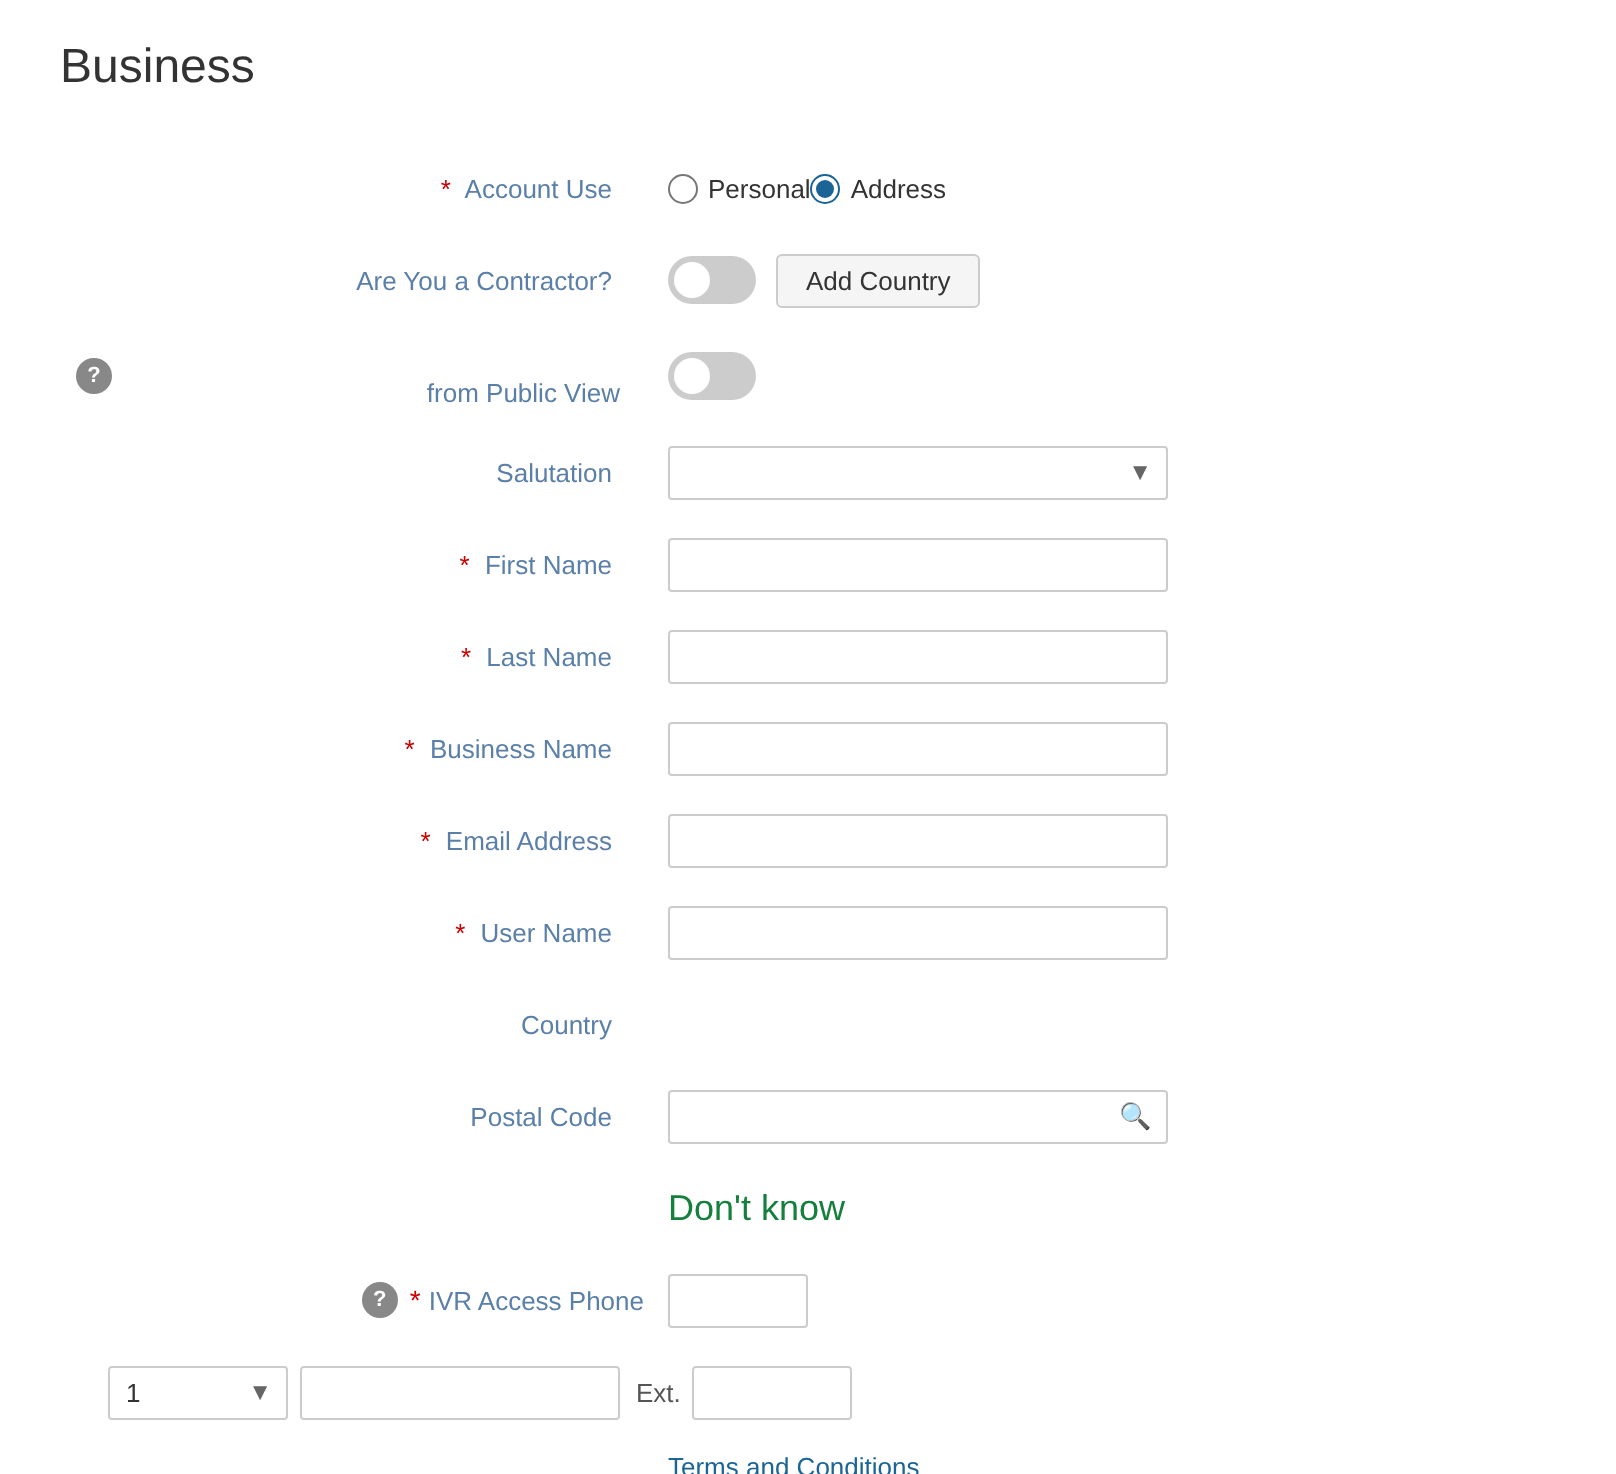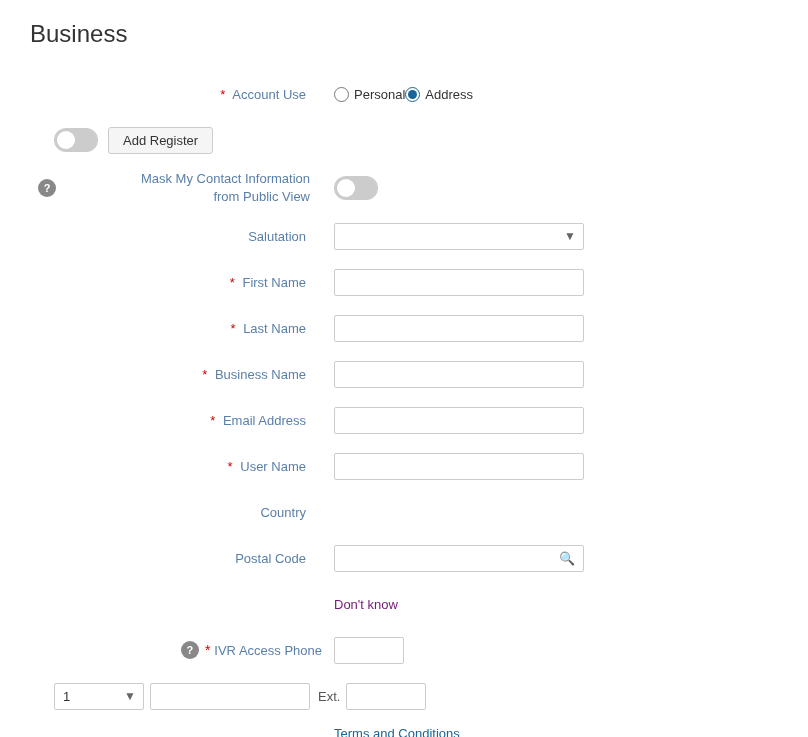--- a/index.html
+++ b/index.html
@@ -197,22 +197,22 @@
       position: absolute;
       right: 8px;
       top: 50%;
       transform: translateY(-50%);
       color: #888;
       font-size: 13px;
       pointer-events: none;
     }
     
     .dont-know-link {
-      color: #701a75;
-      font-size: 13px;
+      color: #15803d;
+      font-size: 18px;
       text-decoration: none;
       cursor: pointer;
     }
     
     .ivr-input {
       width: 70px;
     }
     
     .phone-select-wrapper {
       position: relative;
@@ -283,34 +283,35 @@
         </label>
         <label class="radio-option">
           <input type="radio" name="account_use" value="business" checked="" style="">
           <span class="radio-label">Address</span>
         </label>
       </div>
     </div>
   </div>
 
   <div class="form-row">
+    <div class="form-label">Are You a Contractor?</div>
     <div class="form-control-area">
       <label class="toggle-switch">
         <input type="checkbox" style="">
         <span class="toggle-slider"></span>
       </label>
-      <button class="btn-add-license">Add Register</button>
+      <button class="btn-add-license">Add Country</button>
     </div>
   </div>
 
   <div class="mask-row">
     <div class="label-with-help">
       <span class="help-icon">?</span>
       <span class="mask-label">
-        <span>Mask My Contact Information</span><br>
+        <br>
         <span>from Public View</span>
       </span>
     </div>
     <div class="form-control-area">
       <label class="toggle-switch">
         <input type="checkbox" style="">
         <span class="toggle-slider"></span>
       </label>
     </div>
   </div>

